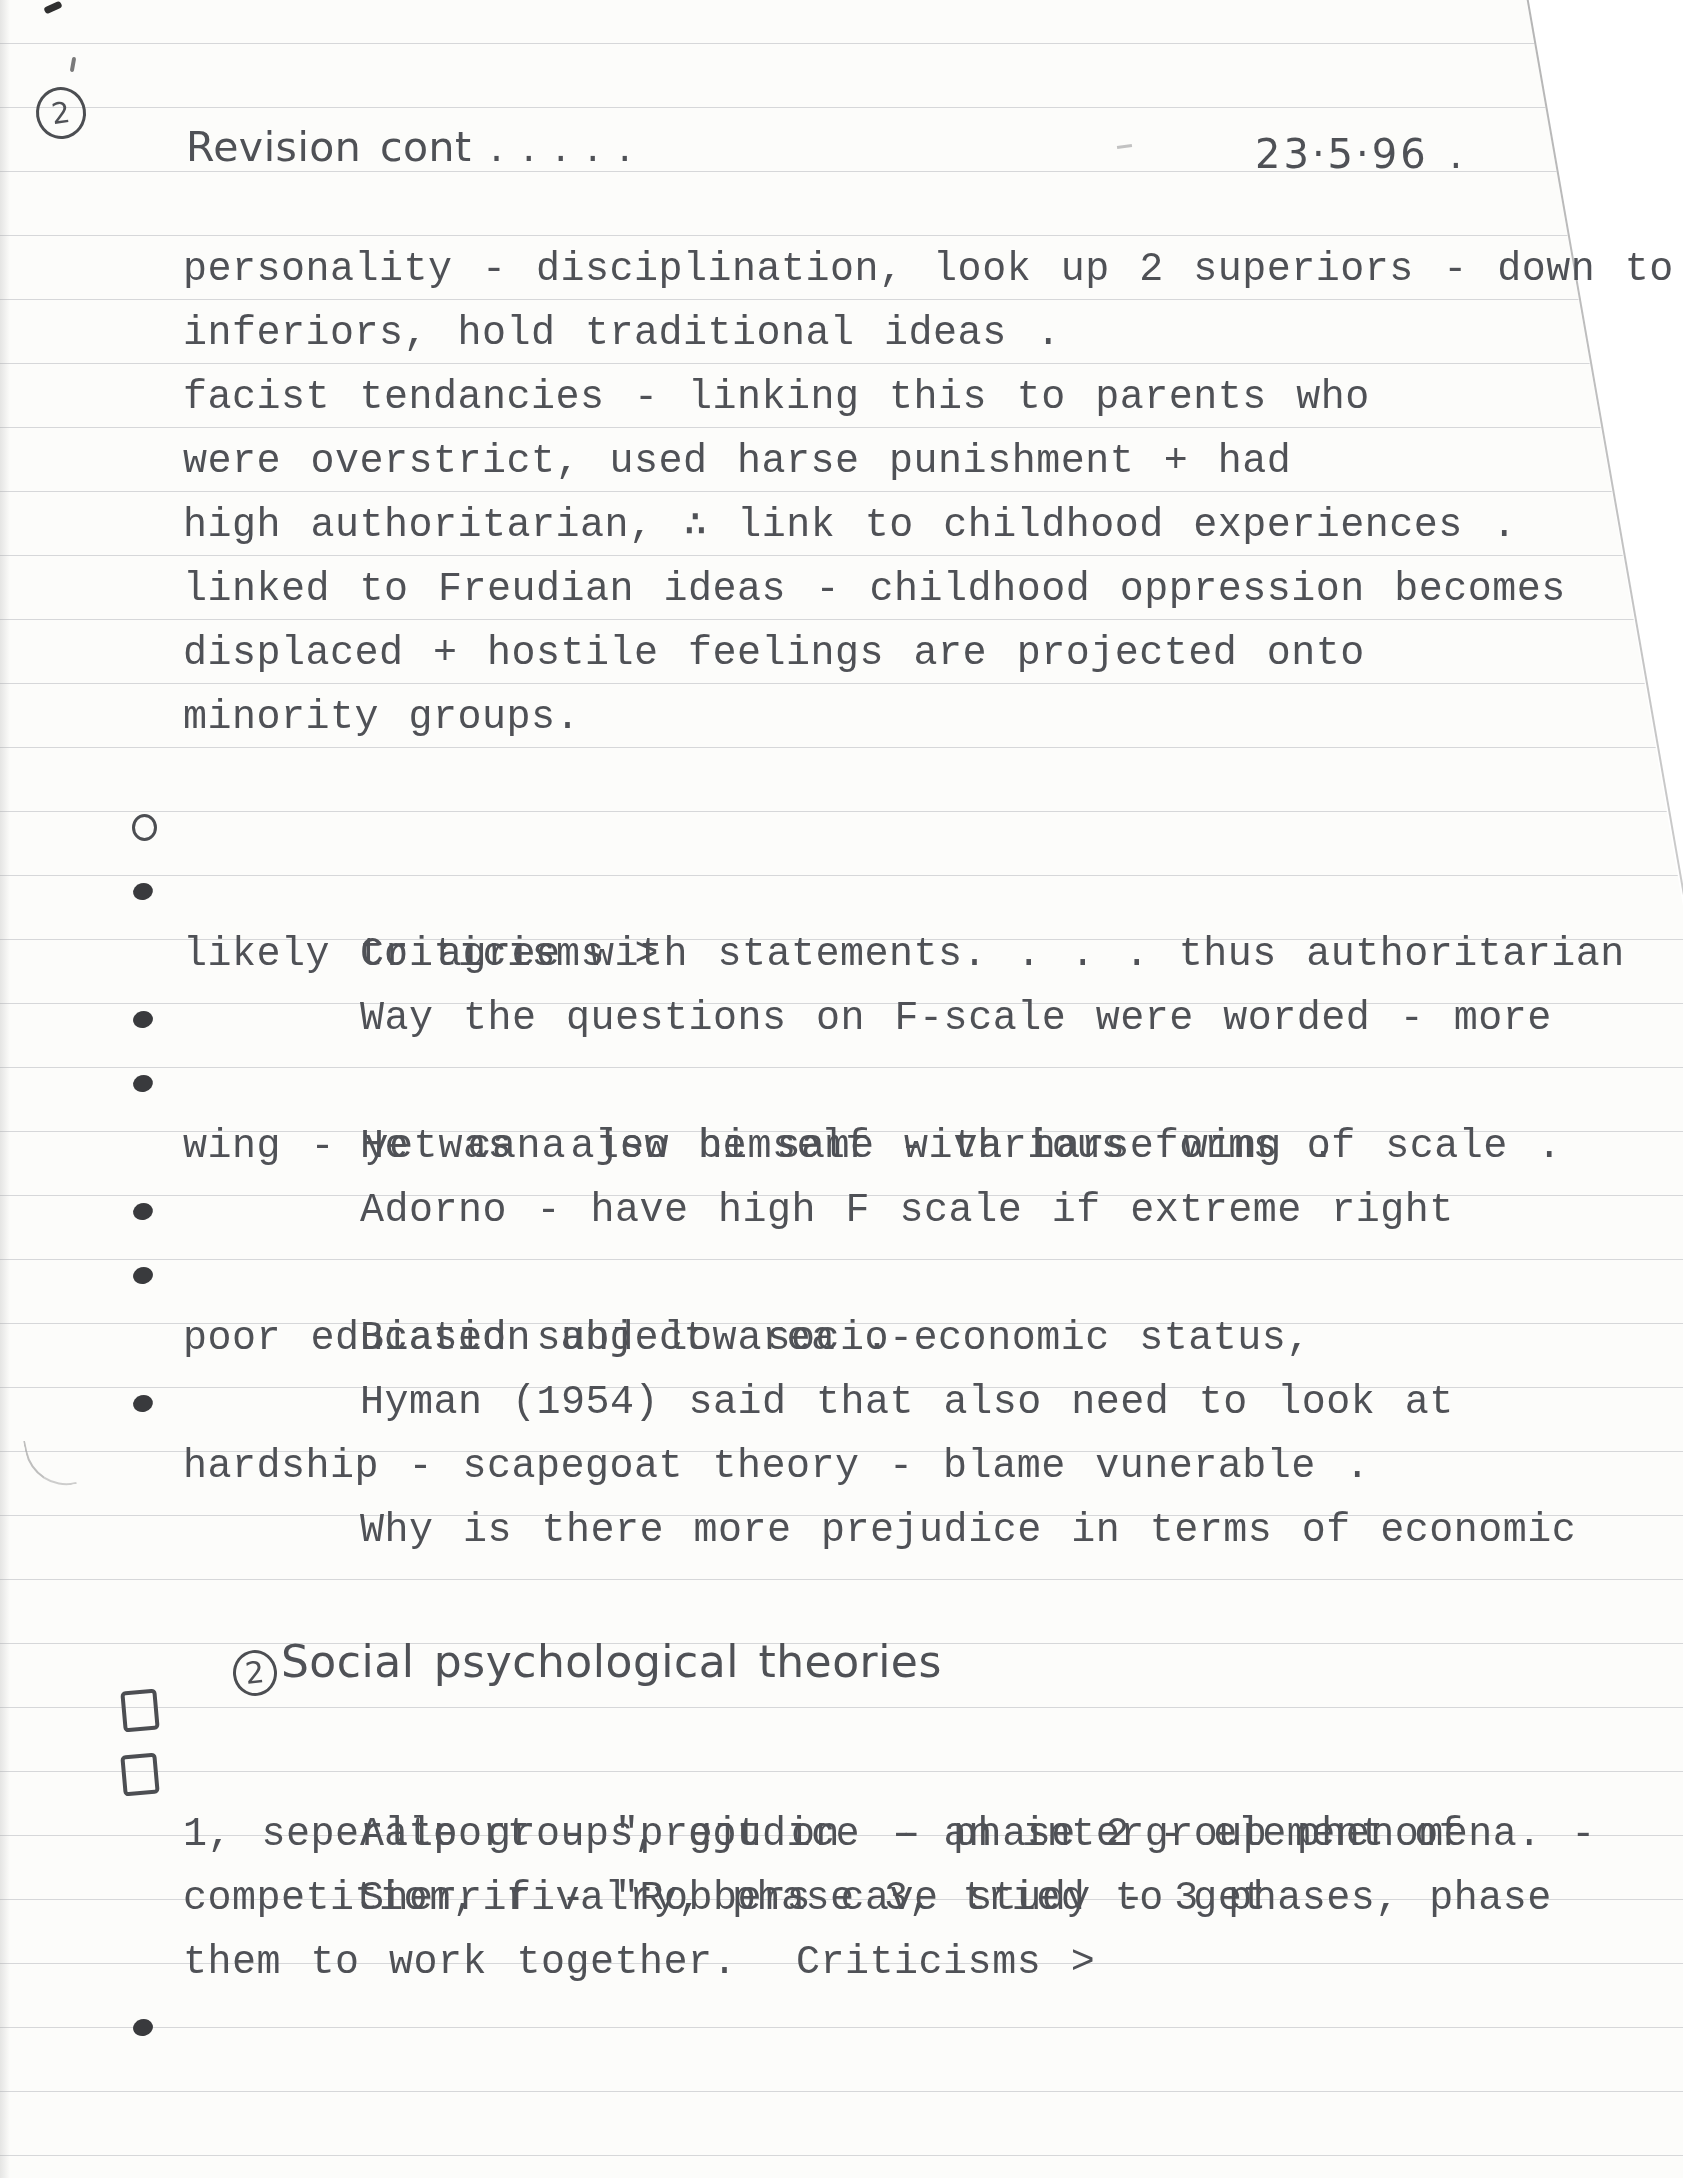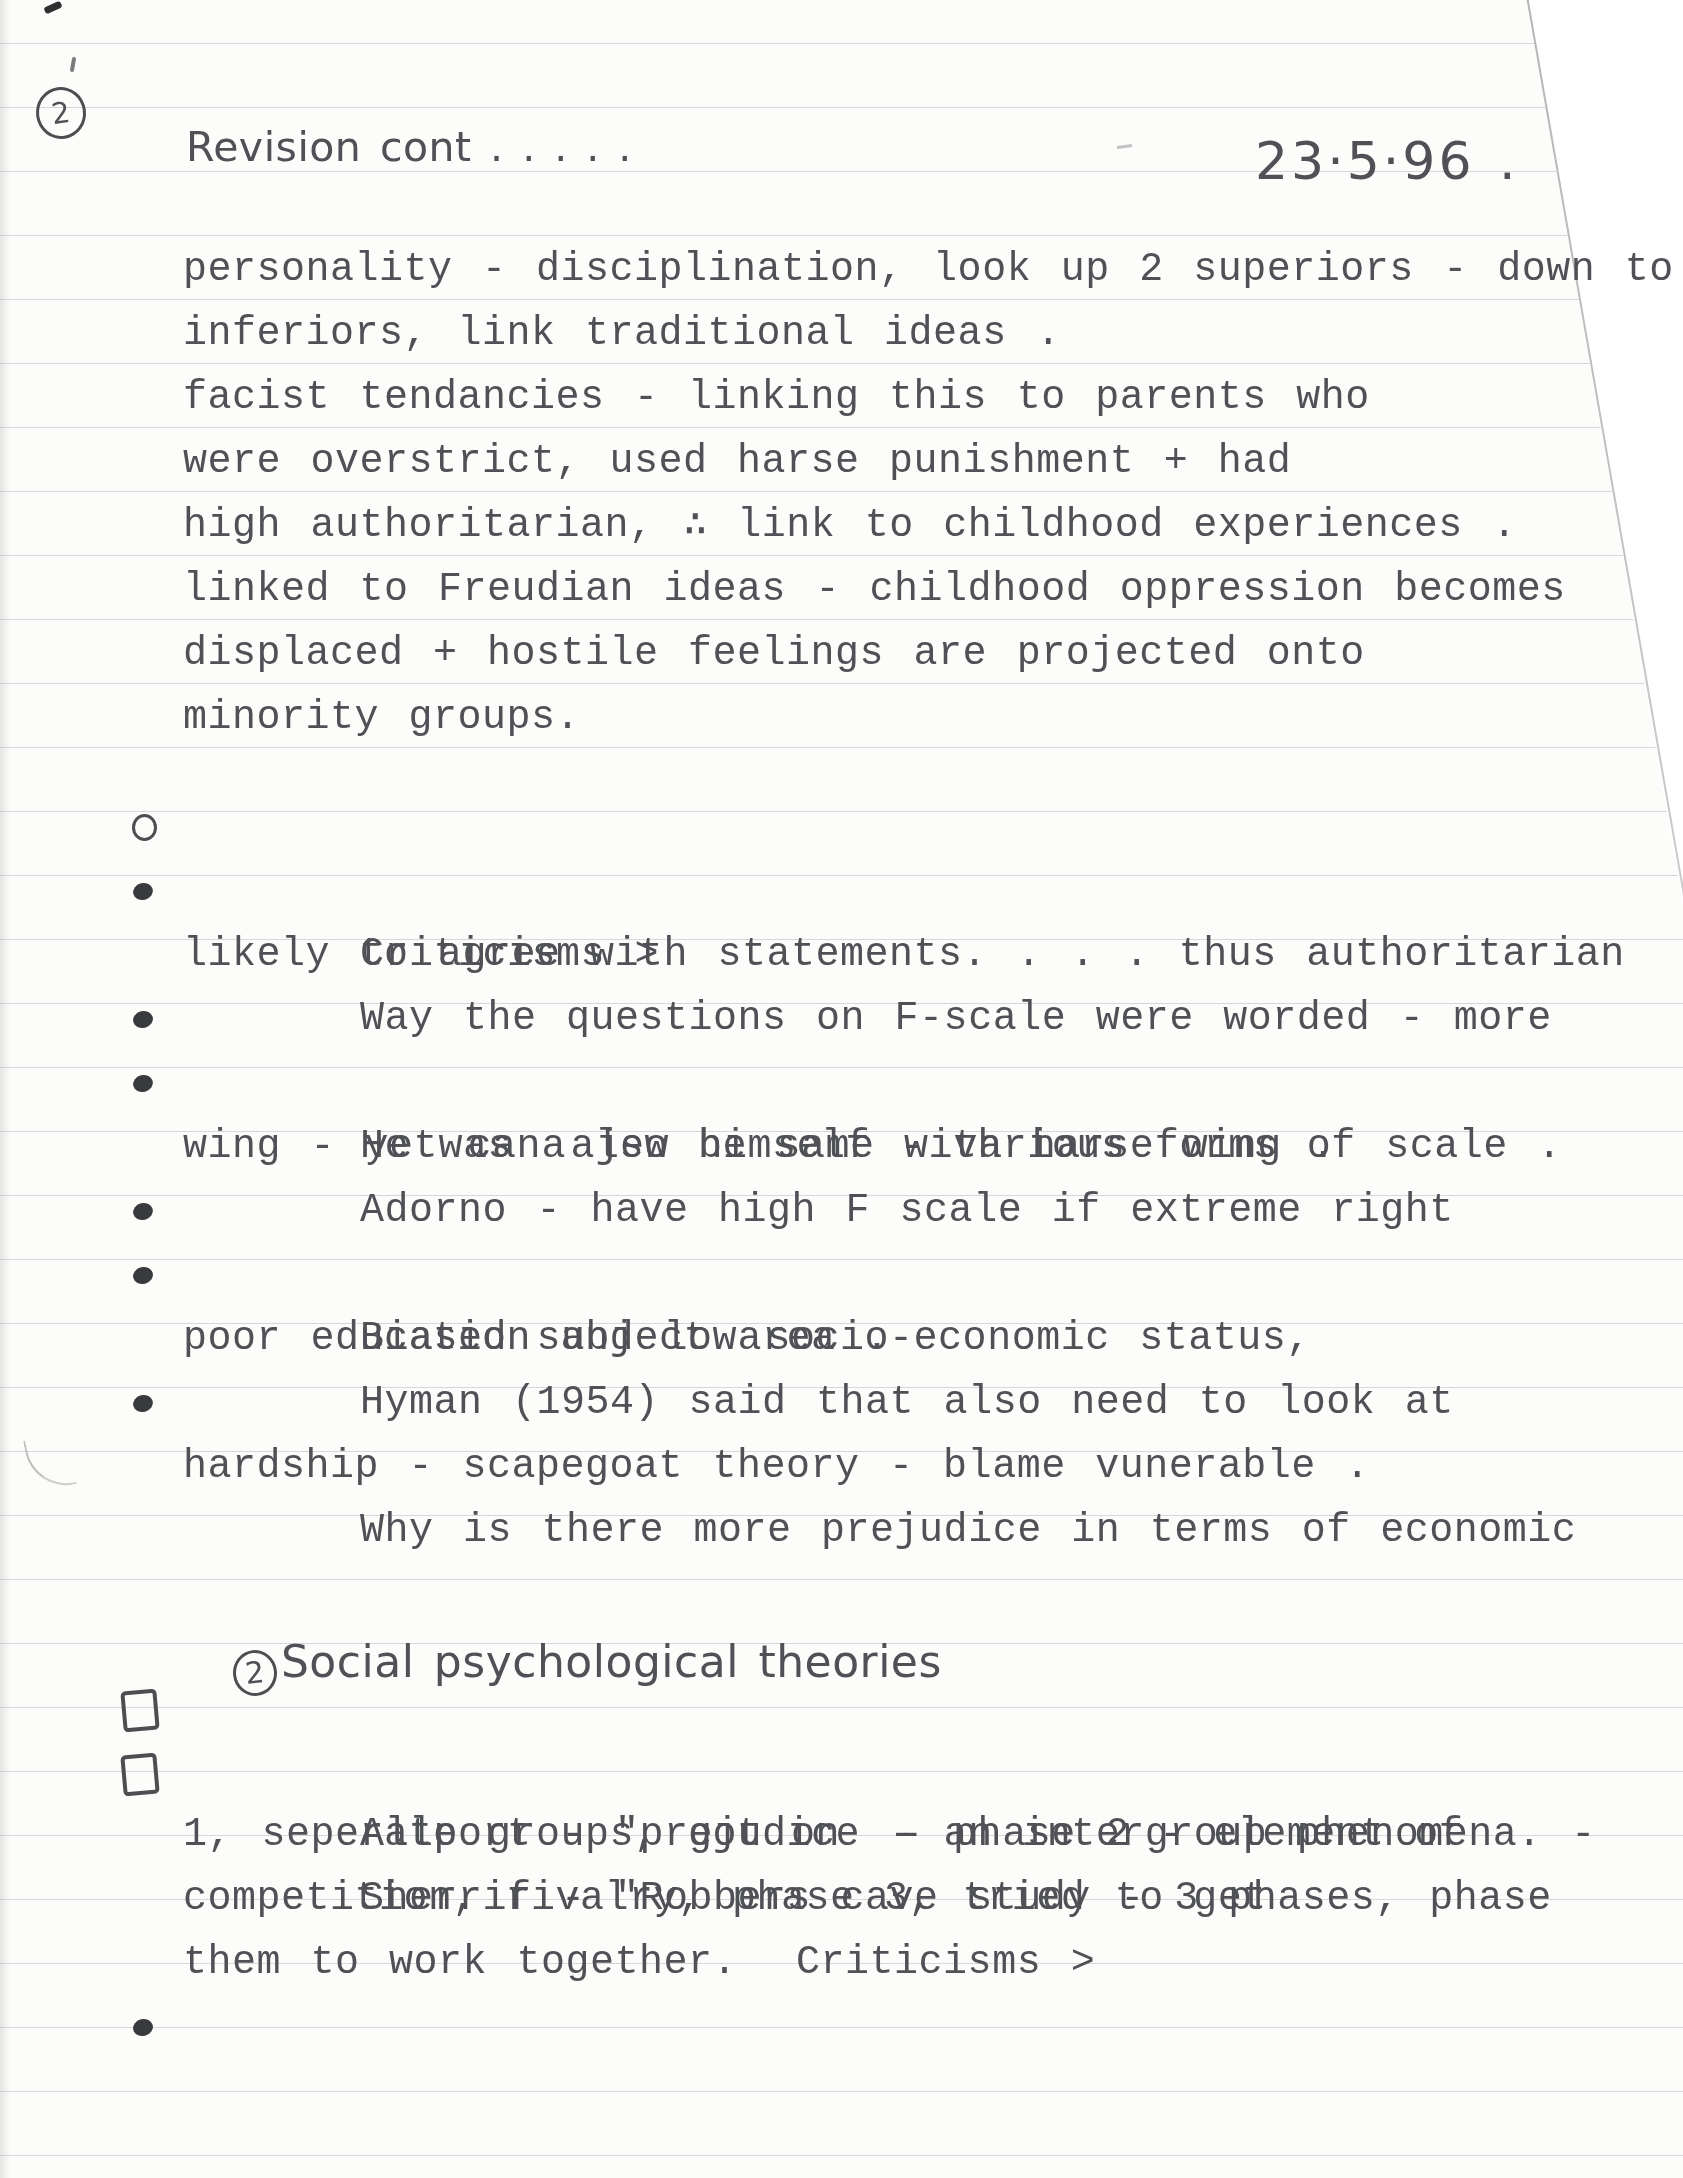--- a/index.html
+++ b/index.html
@@ -20,21 +20,21 @@
   .edge-cover { position:absolute; top:0; left:1515px; width:168px; height:911px;
     background:#ffffff; clip-path:polygon(12px 0, 168px 0, 168px 906px); }
   .edge-line { position:absolute; left:1526px; top:-4px; width:2px; height:926px;
     background:linear-gradient(#b5b5b5,#cbcbcb); transform:rotate(-9.9deg); transform-origin:top left; }
   
   .hw { letter-spacing:0.5px; word-spacing:5px; }
   .page-num { position:absolute; left:36px; top:87px; width:44px; height:46px;
     border:3.5px solid #4c4e52; border-radius:50%; display:flex; align-items:center; justify-content:center;
     font-size:29px; transform:rotate(-8deg); }
   .hdr-title { position:absolute; left:186px; top:123px; font-size:41px; white-space:pre; }
-  .hdr-date { position:absolute; left:1255px; top:131px; font-size:52px; letter-spacing:3px; white-space:pre; }
+  .hdr-date { position:absolute; left:1255px; top:131px; font-size:40px; letter-spacing:3px; white-space:pre; }
   .content { position:absolute; left:183px; top:238px; width:1460px; }
   .ln { position:relative; height:64px; line-height:64px; font-size:40px; white-space:pre;font-family:Liberation Mono, monospace; }
   .sp45 { height:45px; } .sp60 { height:59px; } .sp48 { height:48px; }
   .sec-head { position:relative; left:-67px; height:69px; line-height:69px; font-size:44px; white-space:pre; }
   .sec-circle { display:inline-block; width:38px; height:40px; border:3.5px solid #4c4e52; border-radius:50%;
     text-align:center; line-height:40px; font-size:30px; vertical-align:-6px; margin-right:4px; transform:rotate(-6deg); }
   .m-dot { position:absolute; left:-50px; top:24px; width:20px; height:17px;
     background:#393a3d; border-radius:50%; transform:rotate(-14deg); }
   .m-ocircle { position:absolute; left:-51px; top:19px; width:19px; height:21px;
     border:3.5px solid #4c4e52; border-radius:50%; }
@@ -66,21 +66,21 @@
 
   <div class="page-num hw">
     <span>2</span>
   </div>
   <div class="hdr-title hw">Revision cont . . . . .</div>
   <div class="hdr-date hw">23·5·96 .</div>
 
   <div class="content hw">
 
     <div class="ln">personality - disciplination, look up 2 superiors - down to</div>
-    <div class="ln">inferiors, link traditional ideas .</div>
+    <div class="ln">inferiors, hold traditional ideas .</div>
     <div class="ln">facist tendancies - linking this to parents who</div>
     <div class="ln">were overstrict, used harse punishment + had</div>
     <div class="ln">high authoritarian, ∴ link to childhood experiences .</div>
     <div class="ln">linked to Freudian ideas - childhood oppression becomes</div>
     <div class="ln">displaced + hostile feelings are projected onto</div>
     <div class="ln">minority groups.</div>
 
     <div class="sp45"></div>
 
     <div class="ln">

